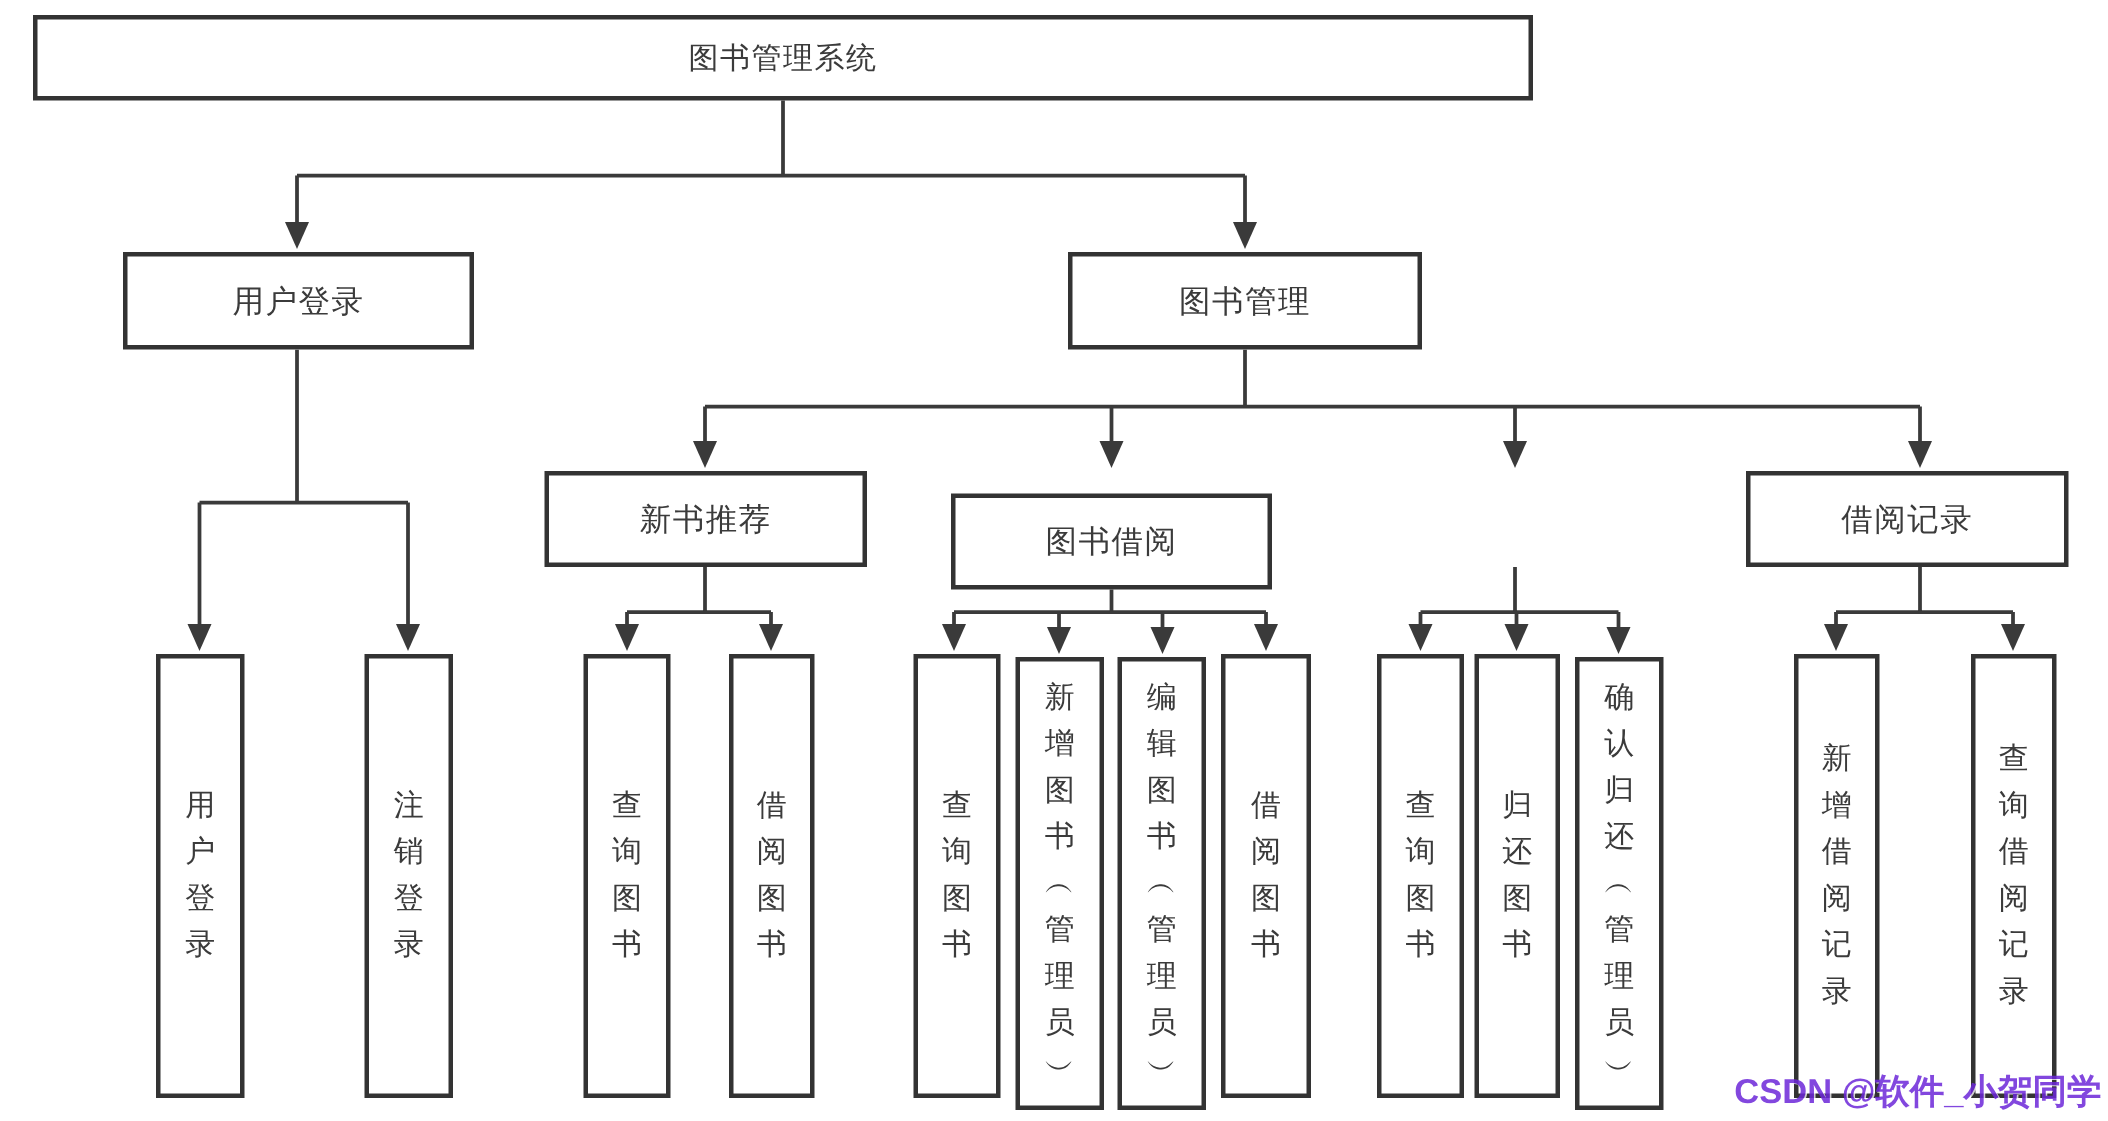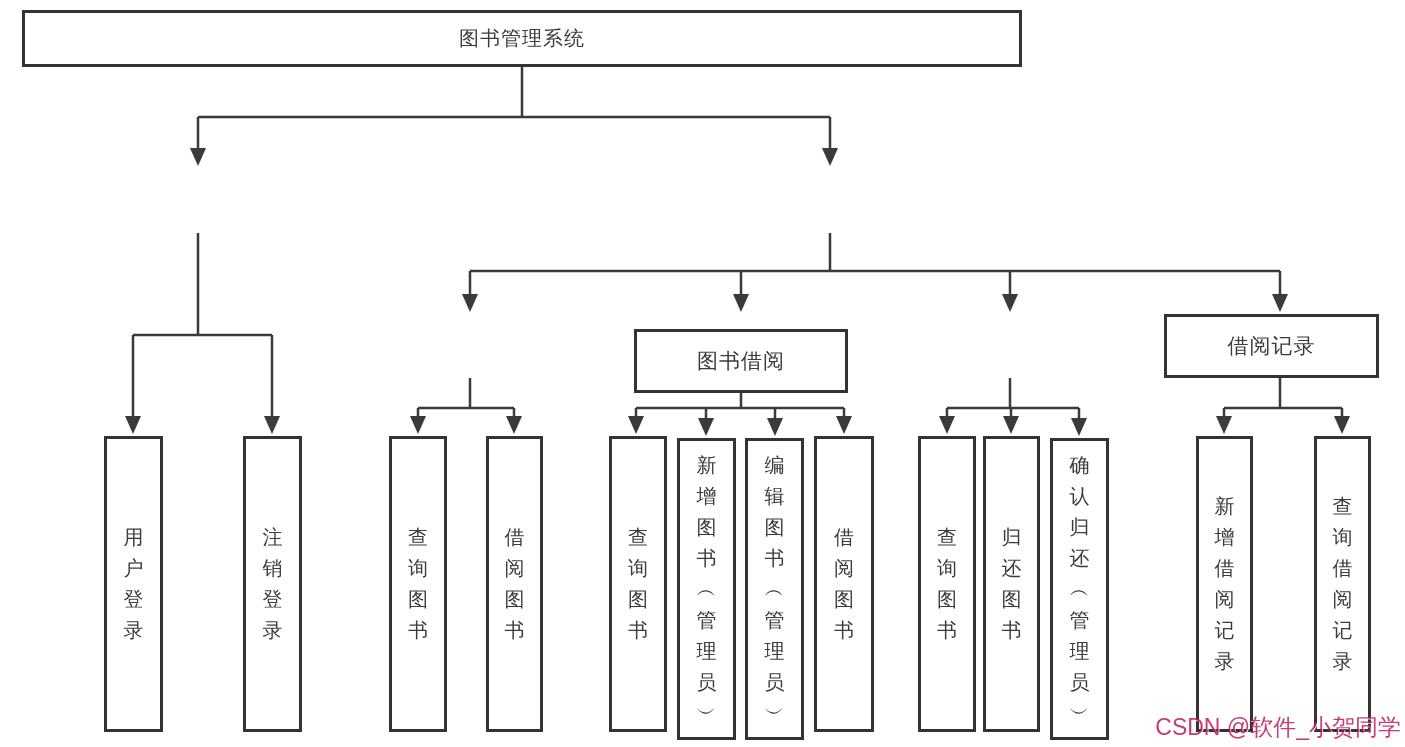--- a/index.html
+++ b/index.html
@@ -41,23 +41,24 @@
   #n-bb-add{left:677px;top:438px;width:59px;height:302px;}
   #n-bb-edit{left:745px;top:438px;width:59px;height:302px;}
   #n-bb-borrow{left:814px;top:436px;width:60px;height:296px;}
   #n-cb-query{left:918px;top:436px;width:58px;height:296px;}
   #n-cb-return{left:983px;top:436px;width:57px;height:296px;}
   #n-cb-confirm{left:1050px;top:438px;width:59px;height:302px;}
   #n-br-add{left:1196px;top:436px;width:57px;height:296px;}
   #n-br-query{left:1314px;top:436px;width:57px;height:296px;}
   .watermark{
     position:absolute;right:4px;bottom:4px;
-    font-size:23px;color:#be185d;opacity:0.85;
+    font-size:23px;color:#6d28d9;opacity:0.85;
     text-shadow:1px 1px 0 rgba(255,255,255,0.9);
     white-space:nowrap;
+    font-weight:bold;
   }
 </style>
 </head>
 <body>
 
 <div class="canvas">
 
   <svg class="connectors" viewBox="0 0 1405 747">
     <g>
       <path d="M522 66 V117 M198 117 H830 M198 117 V150 M830 117 V150"></path>
@@ -98,21 +99,30 @@
       <path d="M1280 378 V408 M1224 408 H1342 M1224 408 V418 M1342 408 V418"></path>
       <polygon points="1216,416 1232,416 1224,434"></polygon>
       <polygon points="1334,416 1350,416 1342,434"></polygon>
     </g>
   </svg>
 
   <div class="box hbox root" id="n-root">
     <span class="lbl">图书管理系统</span>
   </div>
 
-
+  <div class="box hbox" id="n-user-login">
+    <span class="lbl">用户登录</span>
+  </div>
+  <div class="box hbox" id="n-book-management">
+    <span class="lbl">图书管理</span>
+  </div>
+
+  <div class="box hbox" id="n-new-book">
+    <span class="lbl">新书推荐</span>
+  </div>
   <div class="box hbox" id="n-book-borrow">
     <span class="lbl">图书借阅</span>
   </div>
   <div class="box hbox" id="n-borrow-record">
     <span class="lbl">借阅记录</span>
   </div>
 
   <div class="box leaf" id="n-ul-login">
     <span class="lbl">
         <span class="vch">用</span>

